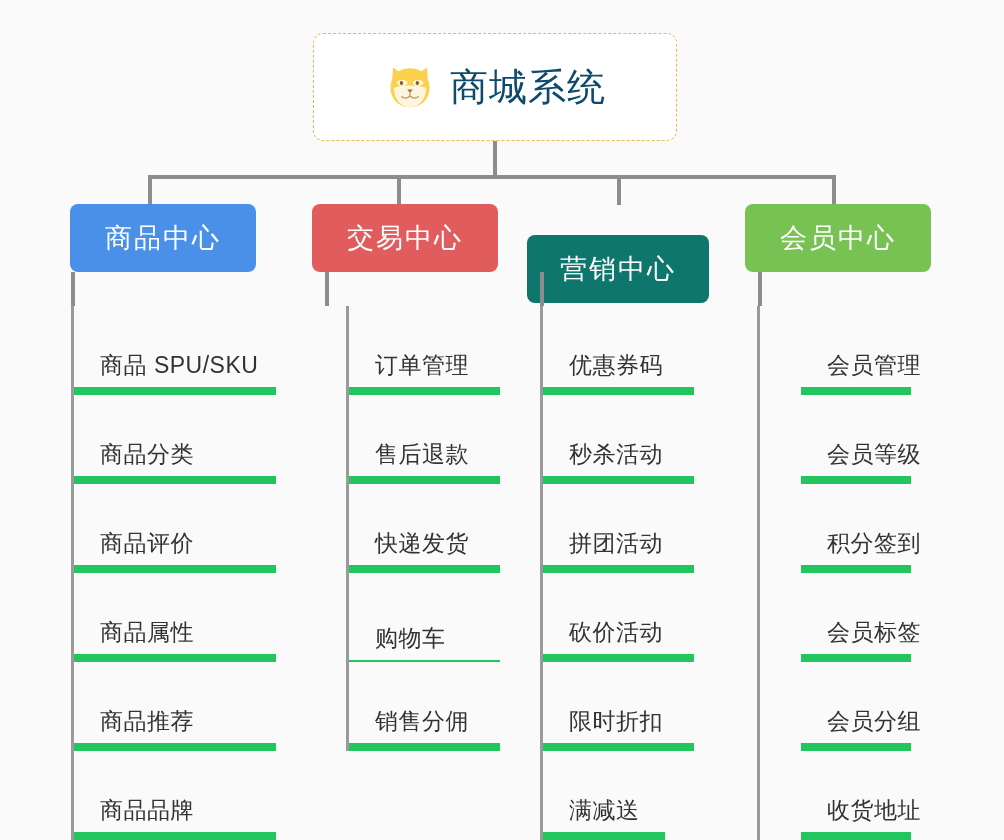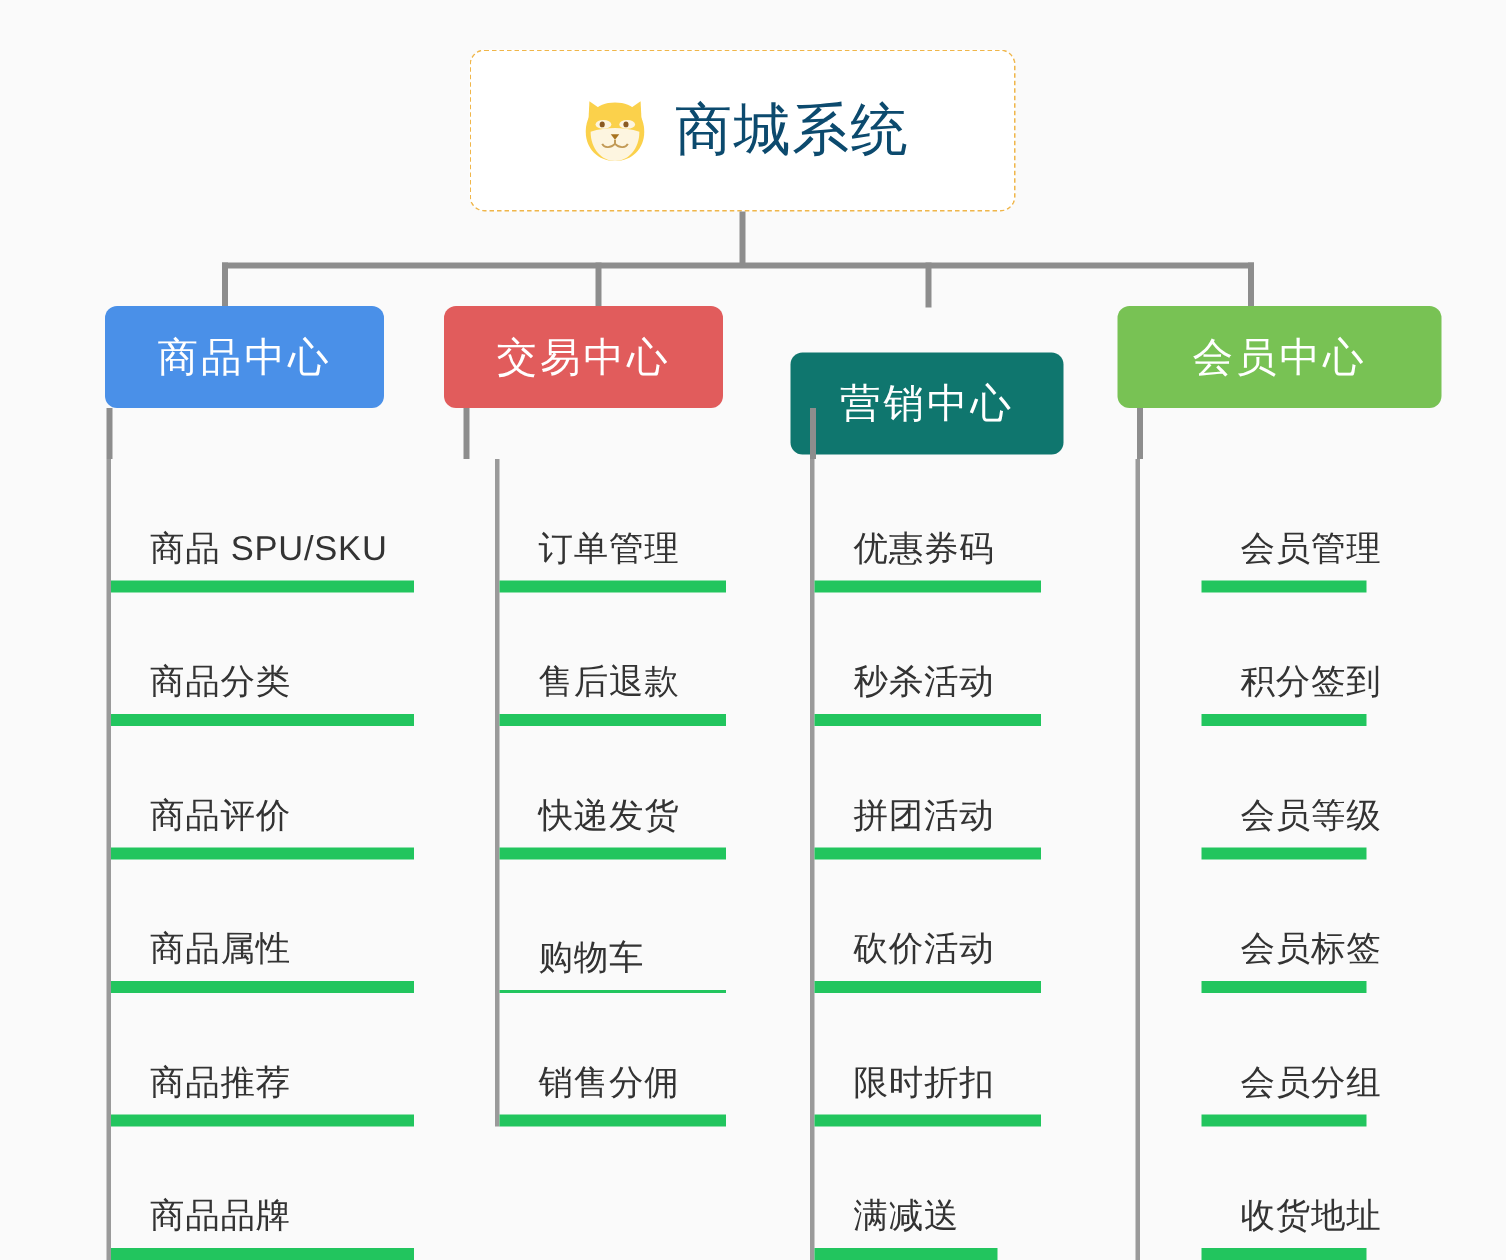--- a/index.html
+++ b/index.html
@@ -168,21 +168,21 @@
         </div>
       <div class="leaf-item">
           <span class="leaf-label">商品推荐</span>
         </div>
       <div class="leaf-item">
           <span class="leaf-label">商品品牌</span>
         </div>
     </div>
   </div>
 
-  <div class="column" style="left:296px; width:186px;">
+  <div class="column" style="left:312px; width:186px;">
     <div class="cat-box" style="background:#e15c5c; width:186px;">
       <span>交易中心</span>
     </div>
     <div class="stem" style="left:13px;"></div>
     <div class="leaf-list" style="left:13px; width:154px;margin-left:21px;">
       <div class="leaf-item">
           <span class="leaf-label">订单管理</span>
         </div>
       <div class="leaf-item">
           <span class="leaf-label">售后退款</span>
@@ -220,35 +220,35 @@
       <div class="leaf-item">
           <span class="leaf-label">限时折扣</span>
         </div>
       <div class="leaf-item" style="width:122px;">
           <span class="leaf-label">满减送</span>
         </div>
     </div>
   </div>
 
   <div class="column" style="left:745px; width:186px;">
-    <div class="cat-box" style="background:#78c254; width:216px;font-family:Liberation Mono, monospace;">
+    <div class="cat-box" style="background:#78c254; width:186px;font-family:Liberation Mono, monospace;">
       <span>会员中心</span>
     </div>
     <div class="stem" style="left:13px;"></div>
     <div class="leaf-list" style="left:12px; width:154px;padding-left:41px;">
       <div class="leaf-item">
           <span class="leaf-label">会员管理</span>
         </div>
       <div class="leaf-item">
+          <span class="leaf-label">会员等级</span>
+        </div>
+      <div class="leaf-item">
           <span class="leaf-label">积分签到</span>
         </div>
       <div class="leaf-item">
-          <span class="leaf-label">会员等级</span>
-        </div>
-      <div class="leaf-item">
           <span class="leaf-label">会员标签</span>
         </div>
       <div class="leaf-item">
           <span class="leaf-label">会员分组</span>
         </div>
       <div class="leaf-item">
           <span class="leaf-label">收货地址</span>
         </div>
     </div>
   </div>

